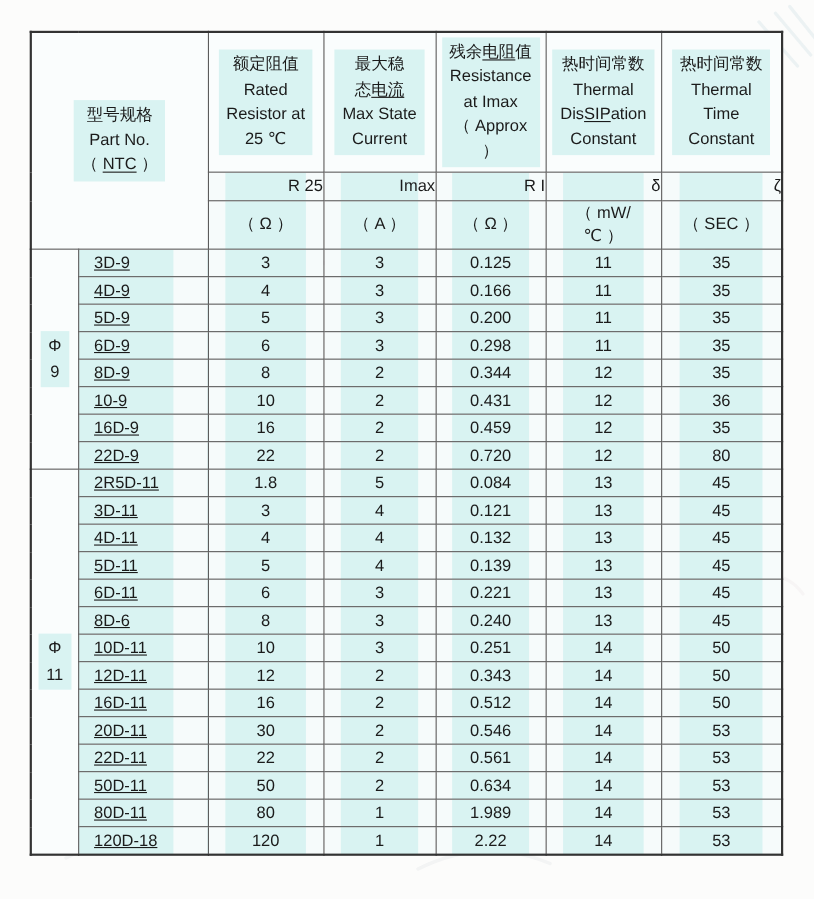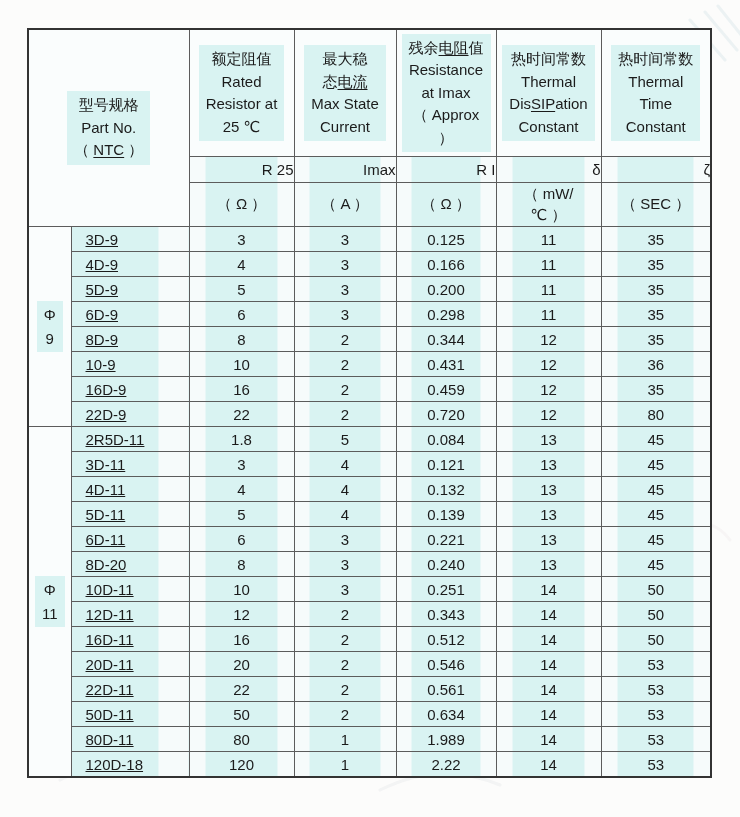--- a/index.html
+++ b/index.html
@@ -232,21 +232,21 @@
         </tr>
         <tr>
           <td class="c-part">6D-11</td>
           <td class="c-num">6</td>
           <td class="c-num">3</td>
           <td class="c-num">0.221</td>
           <td class="c-num">13</td>
           <td class="c-num">45</td>
         </tr>
         <tr>
-          <td class="c-part">8D-20</td>
+          <td class="c-part">8D-6</td>
           <td class="c-num">8</td>
           <td class="c-num">3</td>
           <td class="c-num">0.240</td>
           <td class="c-num">13</td>
           <td class="c-num">45</td>
         </tr>
         <tr>
           <td class="c-part">10D-11</td>
           <td class="c-num">10</td>
           <td class="c-num">3</td>
@@ -265,21 +265,21 @@
         <tr>
           <td class="c-part">16D-11</td>
           <td class="c-num">16</td>
           <td class="c-num">2</td>
           <td class="c-num">0.512</td>
           <td class="c-num">14</td>
           <td class="c-num">50</td>
         </tr>
         <tr>
           <td class="c-part">20D-11</td>
-          <td class="c-num">20</td>
+          <td class="c-num">30</td>
           <td class="c-num">2</td>
           <td class="c-num">0.546</td>
           <td class="c-num">14</td>
           <td class="c-num">53</td>
         </tr>
         <tr>
           <td class="c-part">22D-11</td>
           <td class="c-num">22</td>
           <td class="c-num">2</td>
           <td class="c-num">0.561</td>

